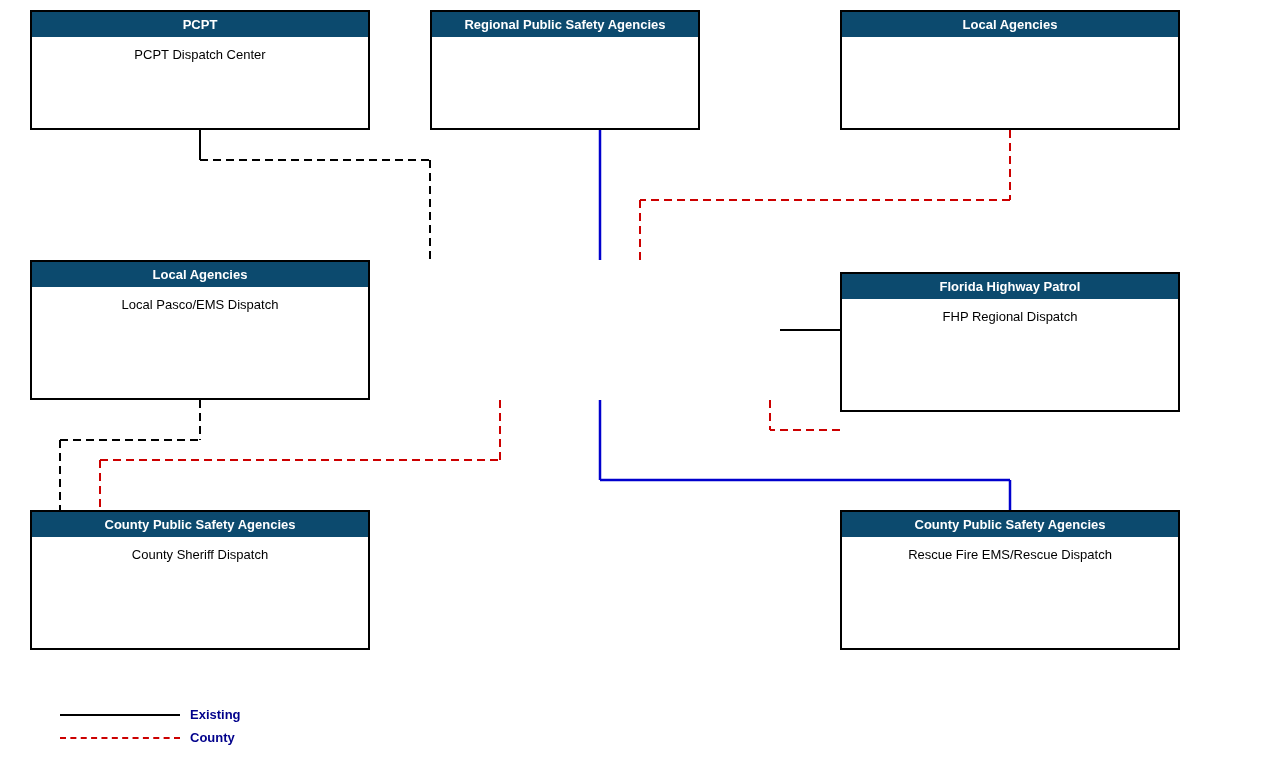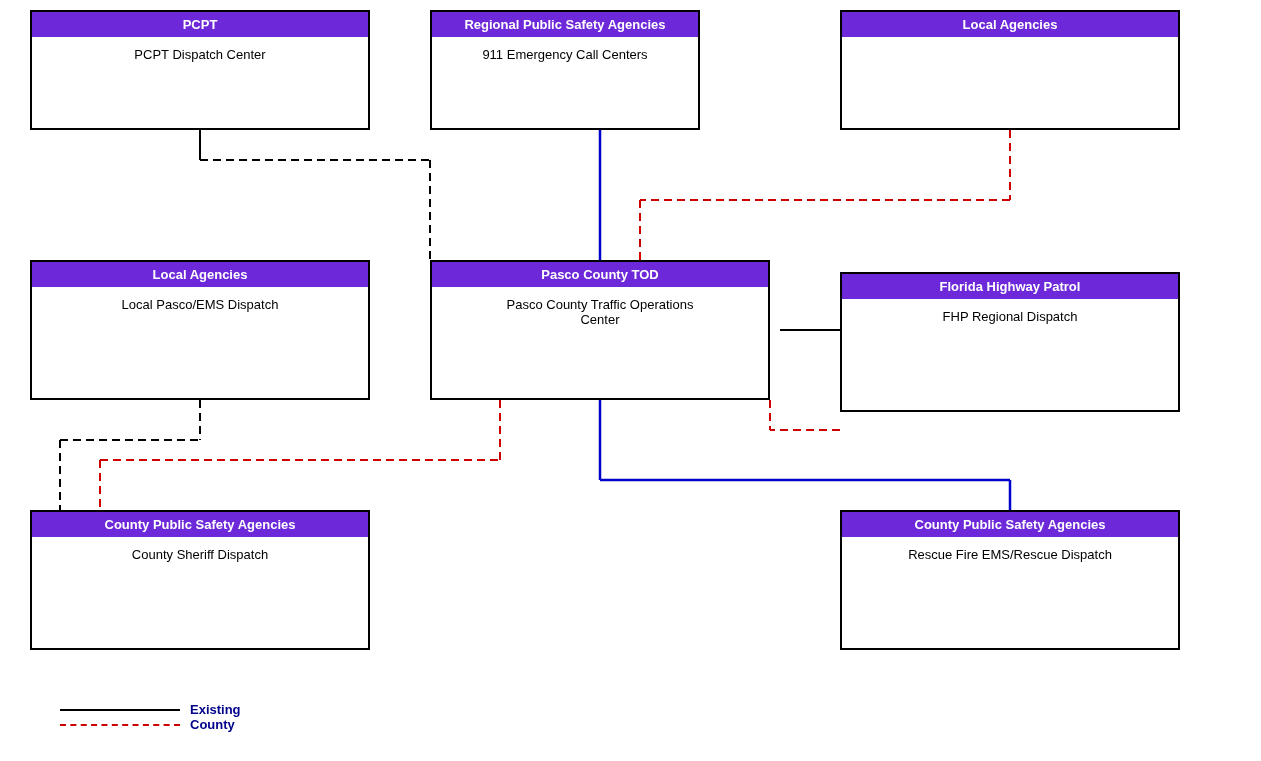--- a/index.html
+++ b/index.html
@@ -18,42 +18,43 @@
       height: 761px;
     }
 
     .node {
       position: absolute;
       border: 2px solid #000;
       background: #fff;
     }
 
     .node-header {
-      background: #6d28d9;
+      background: #0c4a6e;
       color: #fff;
       font-weight: bold;
       font-size: 13px;
       text-align: center;
       padding: 5px 8px;
     }
 
     .node-body {
       font-size: 13px;
       text-align: center;
       padding: 10px 0;
       color: #000;
     }
 
     
     .legend {
       position: absolute;
-      bottom: 29px;
+      bottom: 16px;
       left: 60px;
       display: flex;
       flex-direction: column;
+      gap: 8px;
       justify-content: center;
     }
 
     .legend-item {
       display: flex;
       align-items: center;
       gap: 10px;
       font-size: 13px;
     }
 
@@ -122,37 +123,31 @@
     <line x1="840" y1="430" x2="770" y2="430" stroke="#CC0000" stroke-width="2" stroke-dasharray="8,5"></line>
   </svg>
 
   <div class="node" style="left:30px;top:10px;width:340px;height:120px;">
     <div class="node-header">PCPT</div>
     <div class="node-body">PCPT Dispatch Center</div>
   </div>
 
   <div class="node" style="left:430px;top:10px;width:270px;height:120px;">
     <div class="node-header">Regional Public Safety Agencies</div>
-    <div class="node-body">911 Emergency Call Centers</div>
   </div>
 
   <div class="node" style="left:840px;top:10px;width:340px;height:120px;">
     <div class="node-header">Local Agencies</div>
   </div>
 
   <div class="node" style="left:30px;top:260px;width:340px;height:140px;">
     <div class="node-header">Local Agencies</div>
     <div class="node-body">Local Pasco/EMS Dispatch</div>
   </div>
 
-  <div class="node" style="left:430px;top:260px;width:340px;height:140px;">
-    <div class="node-header">Pasco County TOD</div>
-    <div class="node-body" style="white-space:pre-line;">Pasco County Traffic Operations
-Center</div>
-  </div>
 
   <div class="node" style="left:840px;top:272px;width:340px;height:140px;">
     <div class="node-header">Florida Highway Patrol</div>
     <div class="node-body">FHP Regional Dispatch</div>
   </div>
 
   <div class="node" style="left:30px;top:510px;width:340px;height:140px;">
     <div class="node-header">County Public Safety Agencies</div>
     <div class="node-body">County Sheriff Dispatch</div>
   </div>

